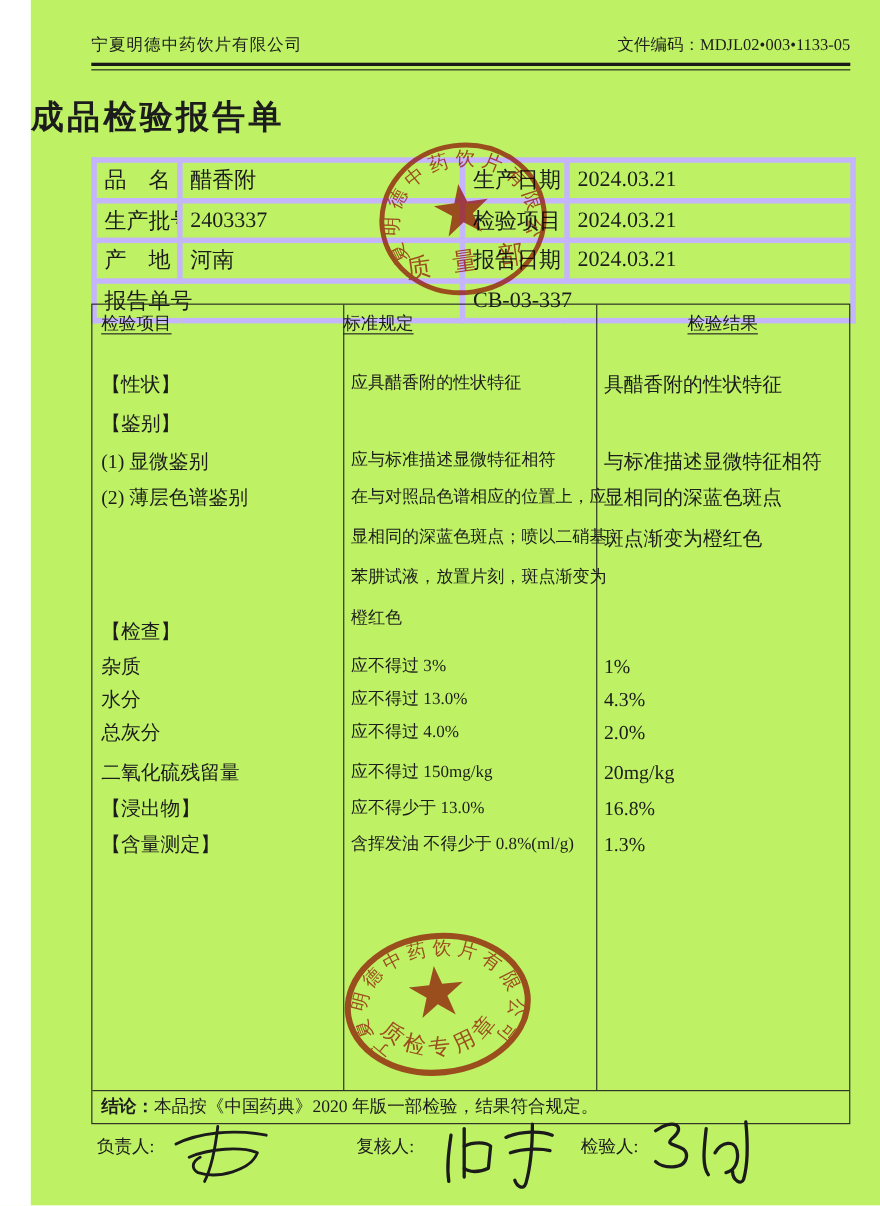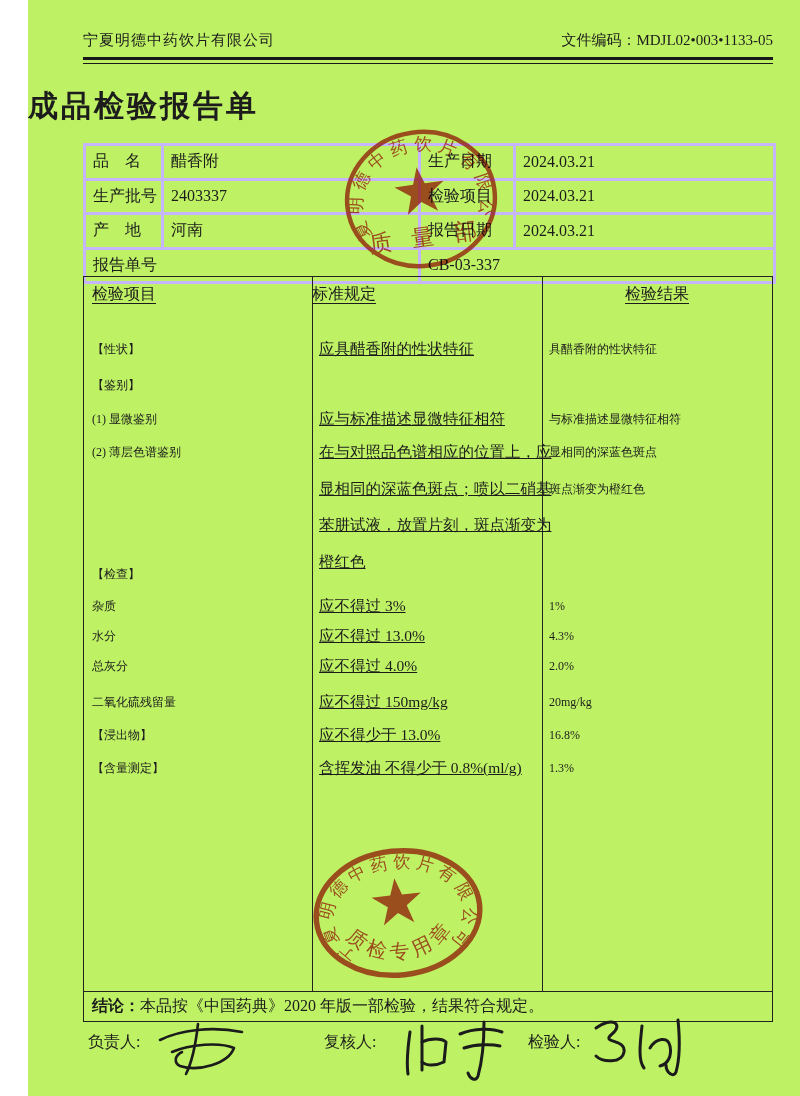--- a/index.html
+++ b/index.html
@@ -7,30 +7,30 @@
         font-family:"Liberation Serif","DejaVu Serif",serif;color:#1c1c1c;margin-left:28px;}
   .abs{position:absolute;}
   
   .hdr-company{left:55px;top:31px;font-size:15px;letter-spacing:1px;}
   .hdr-code{right:55px;top:31px;font-size:15px;}
   .hdr-rule{left:55px;top:57px;width:690px;height:3px;border-top:3px solid #181818;border-bottom:1px solid #181818;}
   
   .title{left:0;top:86px;width:780px;font-size:30px;font-weight:bold;letter-spacing:3px;}
   
   table.info{position:absolute;left:55px;top:143px;border-collapse:collapse;table-layout:fixed;width:690px;}
-  table.info td{border:3px solid #c4b5fd;height:31.5px;padding:0 0 0 7px;font-size:16px;vertical-align:middle;
+  table.info td{border:5px solid #c4b5fd;height:31.5px;padding:0 0 0 7px;font-size:20px;vertical-align:middle;
                 overflow:hidden;white-space:nowrap;}
   
   .main-table{left:55px;top:276px;width:690px;height:746px;border:1px solid #222;box-sizing:border-box;}
   .vline{position:absolute;top:0;width:0;height:714px;border-left:1px solid #222;}
   .hline{position:absolute;left:0;top:714px;width:688px;height:0;border-top:1px solid #222;}
   .colhead{position:absolute;top:7px;font-size:16px;text-decoration:underline;text-underline-offset:4px;}
-  .tline{position:absolute;font-size:12px;white-space:nowrap;line-height:20px;}
+  .tline{position:absolute;font-size:18px;white-space:nowrap;line-height:20px;}
   .col-item{left:8px;}
-  .col-std{left:235px;font-size:15.5px;text-decoration:underline;}
+  .col-std{left:235px;font-size:15.5px;}
   .col-res{left:465px;}
   .concl{position:absolute;left:8px;top:719px;font-size:16px;white-space:nowrap;}
   .concl b{font-weight:bold;}
   
   .stamp{position:absolute;mix-blend-mode:multiply;opacity:.88;}
   .stamp-top{left:308px;top:124px;transform:rotate(-8deg);}
   .stamp-bottom{left:278px;top:841px;transform:rotate(-6deg);}
   
   .foot-label{font-size:16px;}
   .sig{position:absolute;}

